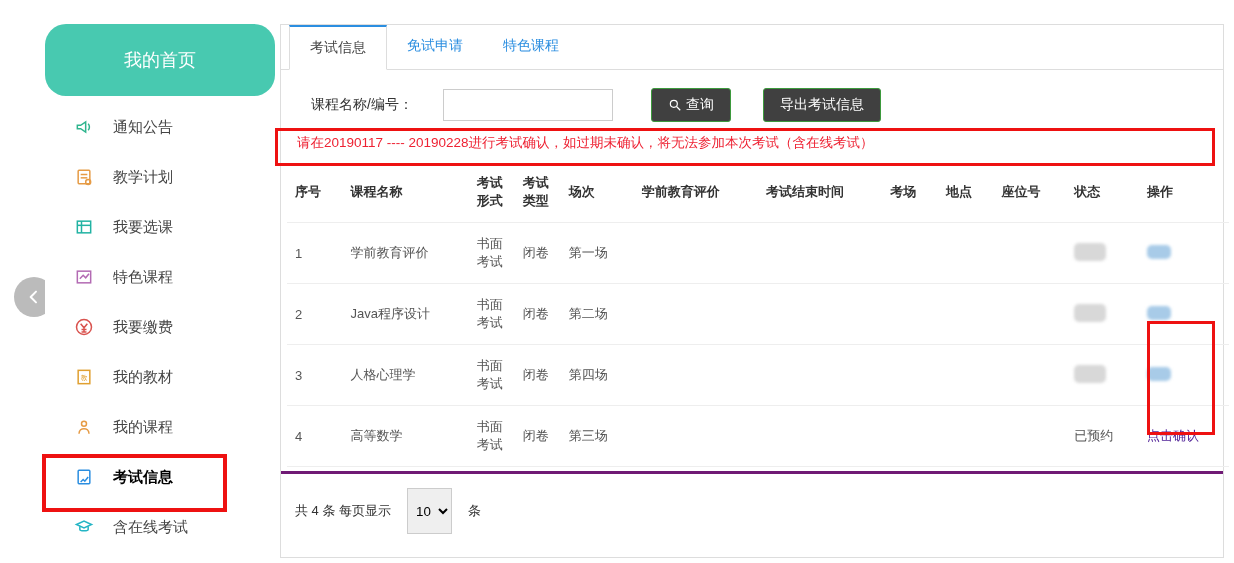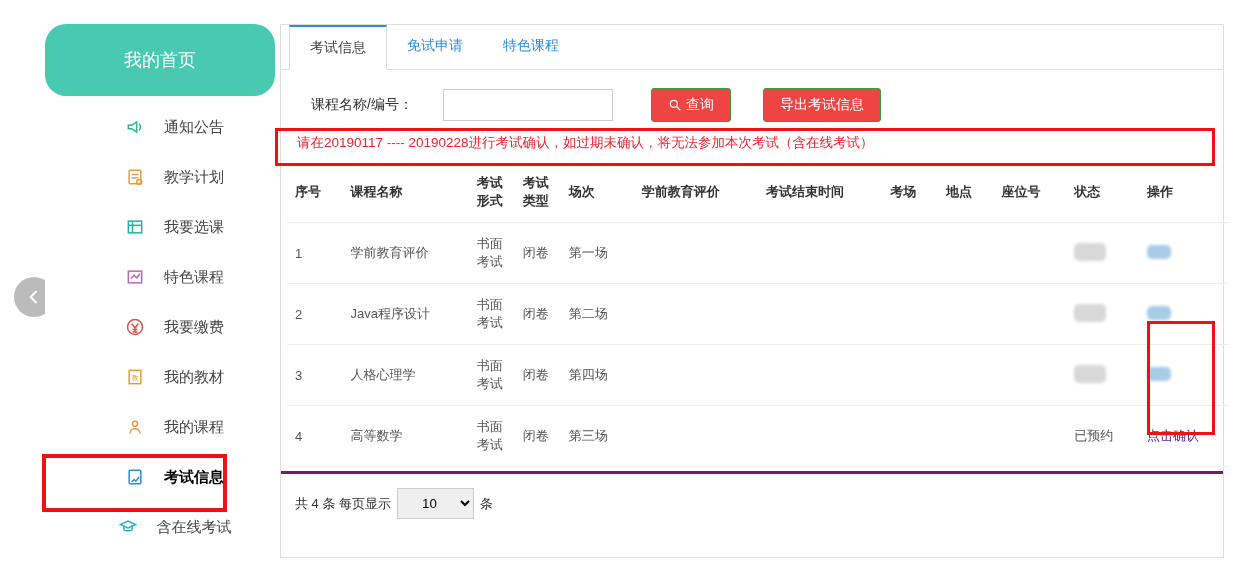--- a/index.html
+++ b/index.html
@@ -34,21 +34,20 @@
     border-radius: 21px;
   }
   .nav-list { list-style: none; padding: 6px 0; }
   .nav-item {
     display: flex;
     align-items: center;
     height: 50px;
     padding-left: 28px;
     cursor: pointer;
     color: #444;
-    justify-content: center;
   }
   .nav-item .icon-wrap {
     width: 22px; height: 22px; margin-right: 18px;
     display: flex; align-items: center; justify-content: center;
   }
   .nav-item .icon-wrap svg { width: 20px; height: 20px; }
   .nav-item span.label { font-size: 15px; }
   .nav-item.active-row span.label { font-weight: bold; color: #000; }
 
   
@@ -126,21 +125,21 @@
     border: 1px solid #ccc;
     padding: 0 8px;
     margin-right: 18px;
   }
   .btn {
     display: inline-flex;
     align-items: center;
     height: 34px;
     padding: 0 16px;
     color: #fff;
-    background: #ef4444;
+    background: #404040;
     border: 1px solid #3d9a3d;
     border-radius: 3px;
     font-size: 14px;
     cursor: pointer;
     margin-right: 12px;
   }
   .btn svg { width: 14px; height: 14px; fill: #fff; margin-right: 4px; }
 
   .warn-msg {
     color: #e23;
@@ -174,21 +173,21 @@
   .pager {
     padding: 14px 14px;
     display: flex;
     align-items: center;
     font-size: 13px;
     color: #333;
     border-top: 3px solid #701a75;
     margin-top: 4px;
   }
   .pager select {
-    height: 31px; border: 1px solid #ccc; margin: 0 6px; padding: 0 20px;
+    height: 46px; border: 1px solid #ccc; margin: 0 16px; padding: 0 4px;
   }
 
   
   .c-green svg { stroke:#2fb58e; fill:none; }
   .c-orange svg { stroke:#e69b45; fill:none; }
   .c-teal svg { stroke:#22b3a3; fill:none; }
   .c-purple svg { stroke:#b36ab3; fill:none; }
   .c-red svg { stroke:#d9534f; fill:none; }
   .c-yellow svg { stroke:#e0a030; fill:none; }
   .c-blue svg { stroke:#2b8ee0; fill:none; }

